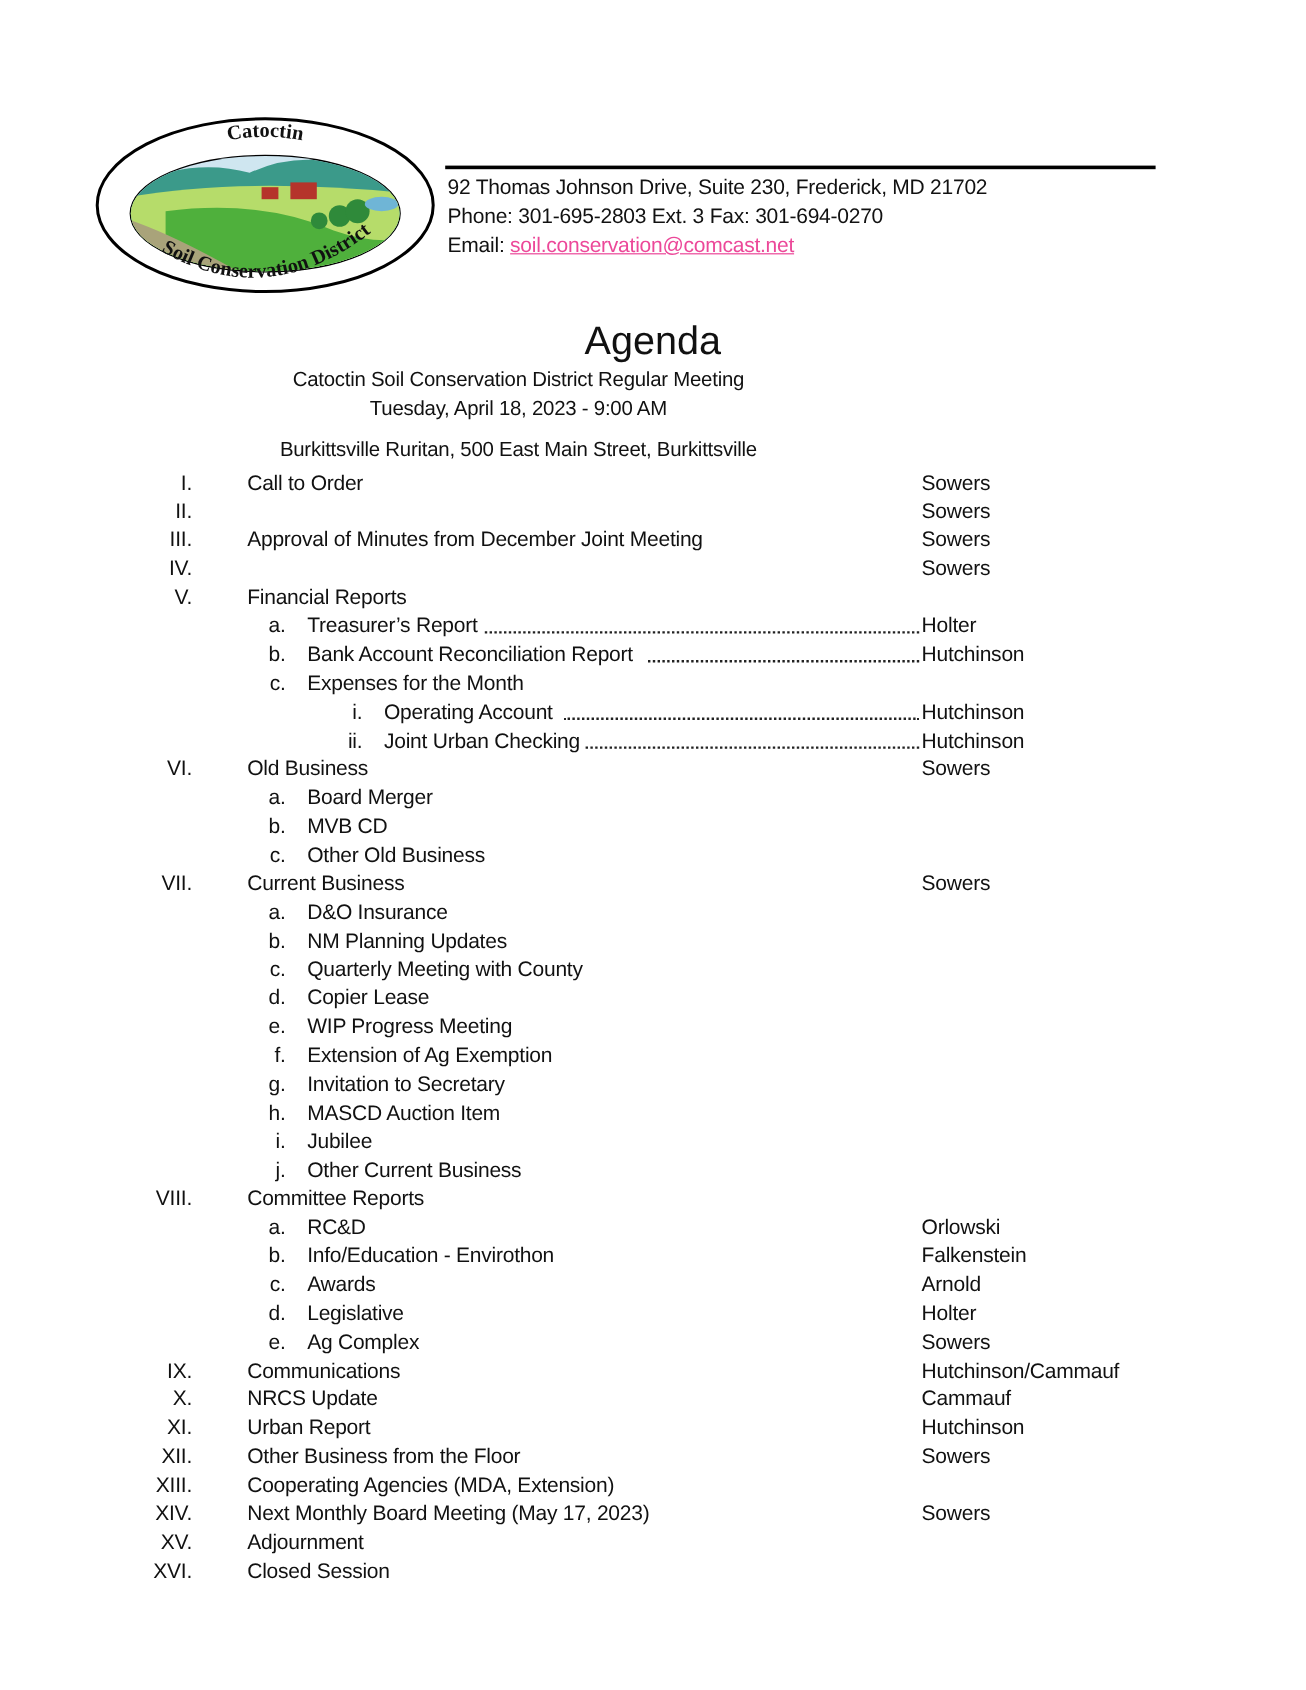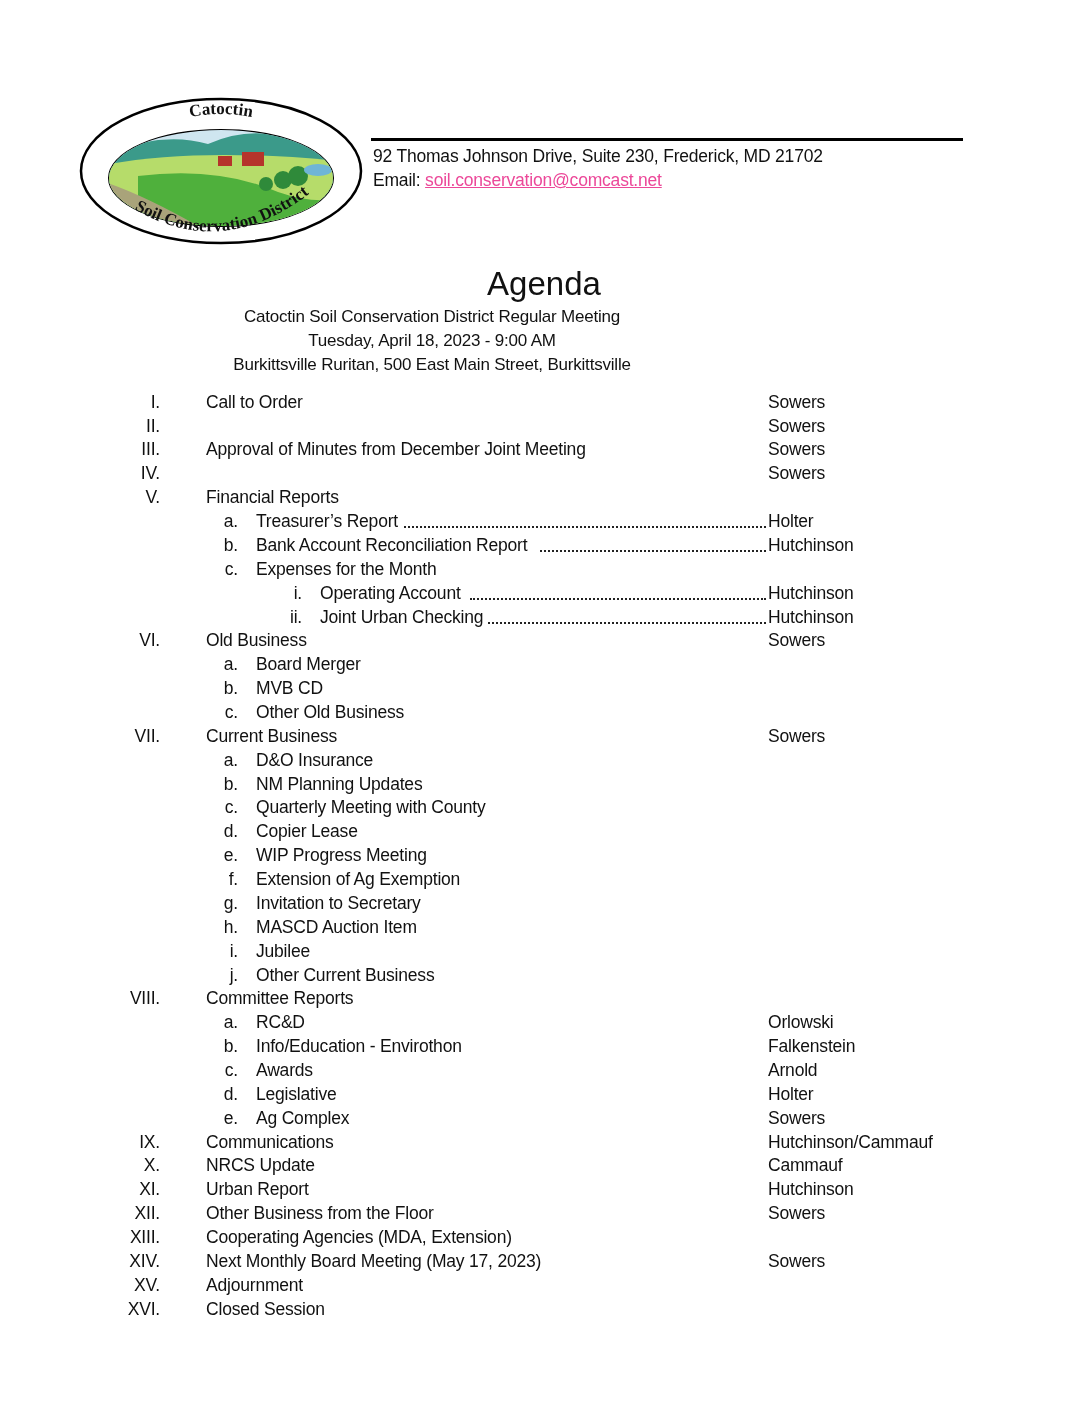--- a/index.html
+++ b/index.html
@@ -53,27 +53,28 @@
     <textPath href="#topArc" startOffset="50%" text-anchor="middle">Catoctin</textPath>
   </text>
   <text font-family="Liberation Serif, serif" font-weight="bold" font-size="17" fill="#111">
     <textPath href="#botArc" startOffset="50%" text-anchor="middle">Soil Conservation District</textPath>
   </text>
 </svg>
 
 <div class="header-rule"></div>
 <div class="contact">
   <div>92 Thomas Johnson Drive, Suite 230, Frederick, MD  21702</div>
+  <div>Phone: 301-695-2803 Ext. 3  Fax: 301-694-0270</div>
   <div><span>Email: </span><a href="#">soil.conservation@comcast.net</a></div>
 </div>
 
 <div class="title">Agenda</div>
 <div class="subtitle" style="top:305px">Catoctin Soil Conservation District Regular Meeting</div>
 <div class="subtitle" style="top:329px">Tuesday, April 18, 2023 - 9:00 AM</div>
-<div class="subtitle" style="top:353px">Burkittsville Ruritan, 500 East Main Street, Burkittsville</div>
+<div class="subtitle" style="top:363px">Burkittsville Ruritan, 500 East Main Street, Burkittsville</div>
 
 <div id="agenda">
 
   <div class="row" style="top:390px">
     <span class="num">I.</span>
     <span class="lbl">Call to Order</span>
     <span class="presenter">Sowers</span>
   </div>
   <div class="row" style="top:414px">
     <span class="num">II.</span>

